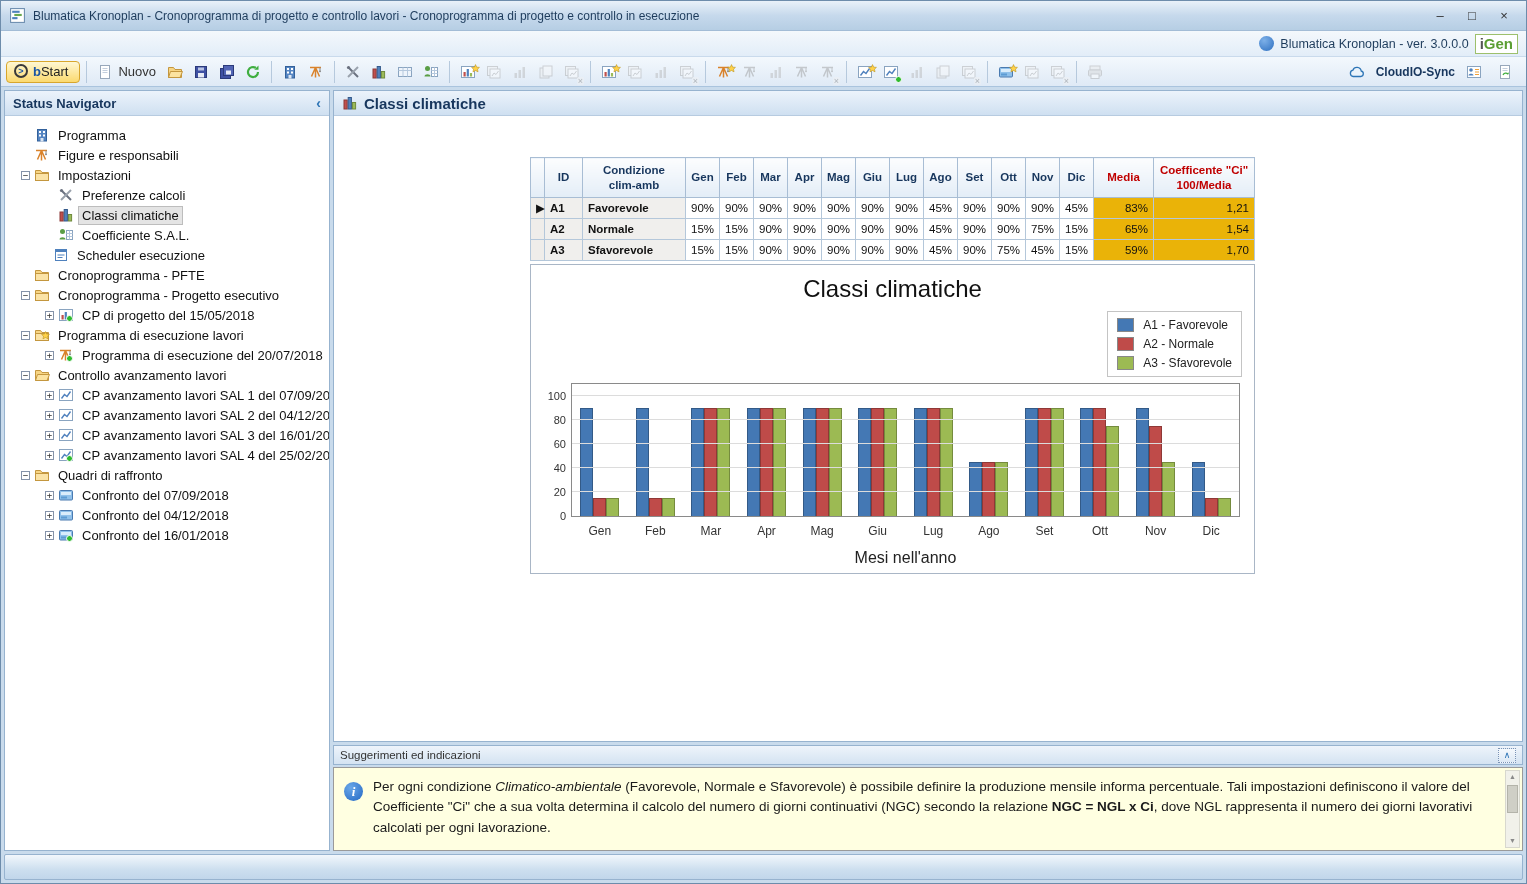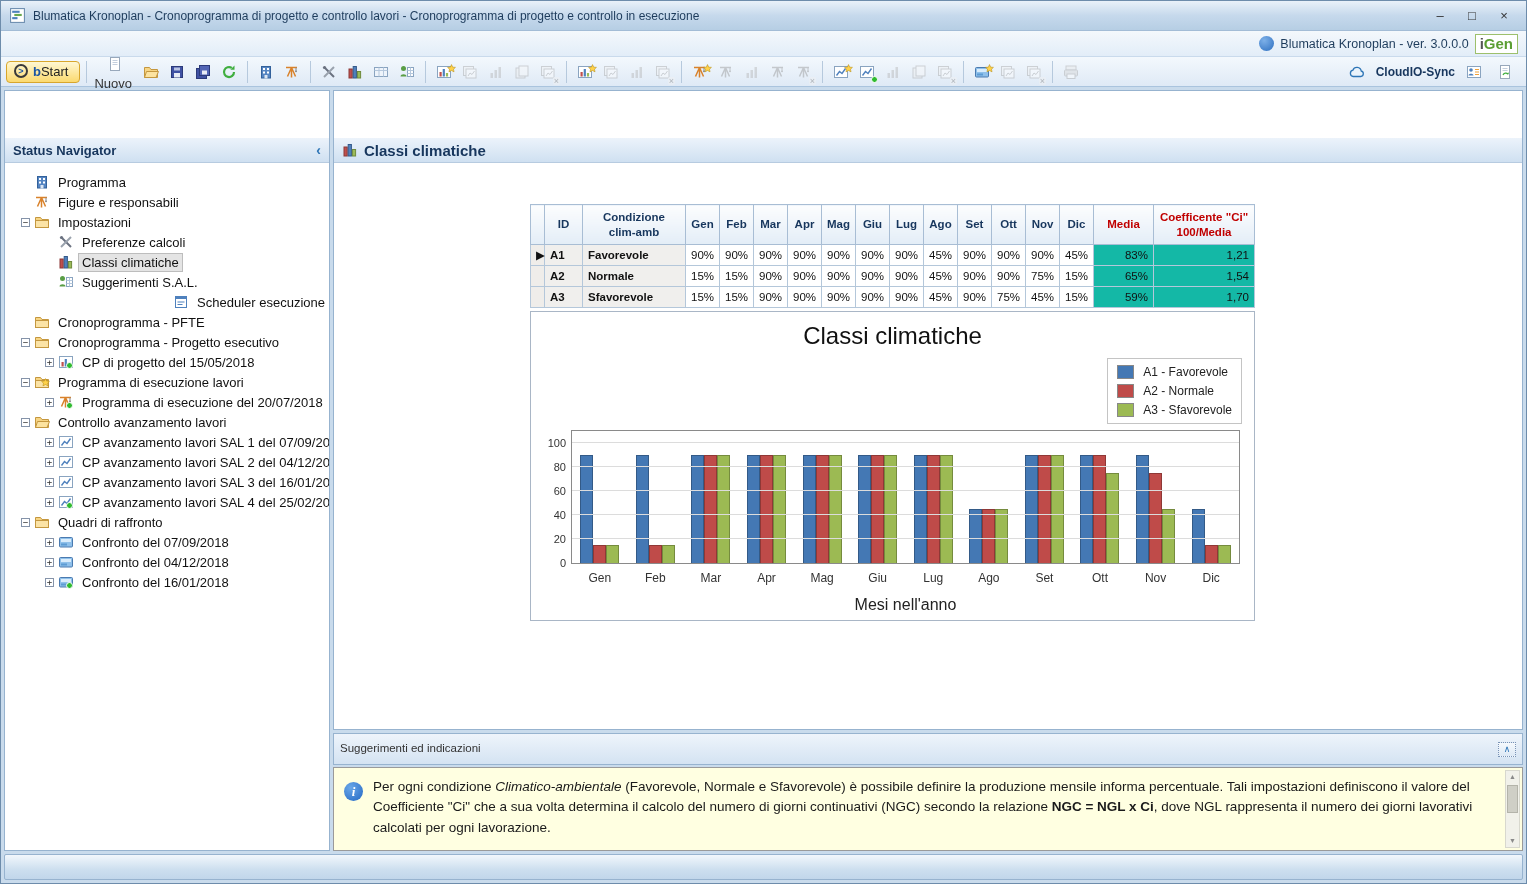--- a/index.html
+++ b/index.html
@@ -32,36 +32,36 @@
   .bstart { display:flex; align-items:center; gap:5px; padding:2px 11px 3px 7px; border:1px solid #d8a62c;
     border-radius:4px; background:linear-gradient(#fff7d2,#fbd96f); }
   .bstart-circle { width:14px; height:14px; border:2px solid #3a3a3a; border-radius:50%; color:#1c56a4;
     font-size:9px; font-weight:bold; display:flex; align-items:center; justify-content:center; line-height:1; }
   .bstart-label { display:inline-block; font-size:13px; color:#222; }
   .bstart-label::first-letter { color:#1c56a4; font-weight:bold; }
   .tb-sep { width:1px; height:22px; background:#b6c9dd; margin:0 4px; flex:none; }
   .tb-icon { width:24px; height:24px; position:relative; display:flex; align-items:center; justify-content:center;
     border-radius:3px; flex:none; }
   .tb-icon.disabled { opacity:.42; filter:grayscale(1); }
-  .tb-btn { display:flex; align-items:center;flex-direction:column; }
+  .tb-btn { display:flex; align-items:center; }
   .tb-label { font-size:13px; color:#333; margin:0 5px 0 1px; }
   .badge-star { position:absolute; top:-1px; right:0; width:9px; height:9px; }
   .badge-dot { position:absolute; bottom:1px; right:1px; width:7px; height:7px; border-radius:50%;
     background:#2fbb2f; border:1px solid #fff; }
   .badge-x { position:absolute; bottom:-1px; right:0; font-size:9px; color:#666; background:#f2f2f2;
     line-height:8px; border-radius:2px; padding:0 1px; }
   .toolbar-right { margin-left:auto; display:flex; align-items:center; gap:7px; padding-right:4px; }
   .cloud-label { font-size:12px; font-weight:bold; color:#17365d; }
 
   
   .body { flex:1; display:flex; padding:3px; gap:3px; min-height:0; }
   .sidebar { width:326px; flex:none; display:flex; flex-direction:column; border:1px solid #97b3cf; background:#fff; }
   .panel-header { height:25px; flex:none; display:flex; align-items:center; gap:6px; padding:0 8px;
     background:linear-gradient(#ecf3fb,#cfe0f1); border-bottom:1px solid #b7cbe0;
-    font-size:13px; font-weight:bold; color:#17365d;margin-top:47px; }
+    font-size:13px; font-weight:bold; color:#17365d; }
   .collapse-arrow { margin-left:auto; color:#2e75b6; font-weight:bold; font-size:14px; }
   .tree { flex:1; padding-top:9px; overflow:hidden; }
   .tree-row { height:20px; display:flex; align-items:center; gap:4px; white-space:nowrap; }
   .expander { width:9px; height:9px; flex:none; border:1px solid #8593a9; background:#fff; color:#333;
     font-size:9px; line-height:7px; text-align:center; font-family:"DejaVu Sans Mono",monospace; }
   .tree-icon { width:16px; height:16px; position:relative; flex:none; }
   .tree-label { font-size:13px; color:#111; padding:1px 3px; border:1px solid transparent; }
   .tree-label.selected { background:#e4e4e4; border:1px solid #bdbdbd; }
 
   .main { flex:1; display:flex; flex-direction:column; min-width:0; }
@@ -70,21 +70,21 @@
 
   
   .grid { position:absolute; left:196px; top:41px; border-collapse:collapse; table-layout:fixed; width:724px; }
   .grid th { background:linear-gradient(#fcfdfe,#e3edf7); border:1px solid #a8bdd4; font-size:11.5px;
     font-weight:bold; color:#17365d; white-space:pre-line; padding:3px 2px; height:40px; line-height:1.3; }
   .grid th.red { color:#c00000; }
   .grid td { border:1px solid #b4c7da; font-size:11.5px; height:21px; padding:1px 5px; color:#111; }
   .sel-cell { background:#efedea; text-align:center; font-size:8px; color:#222; padding:1px 1px; }
   .id-cell, .cond-cell { background:#f0efed; font-weight:bold; }
   .pct-cell { text-align:right; background:#fff;margin-left:12px; }
-  .media-cell, .coef-cell { text-align:right; background:#14b8a6; }
+  .media-cell, .coef-cell { text-align:right; background:#eab308; }
 
   
   .chart-box { position:absolute; left:196px; top:148px; width:725px; height:310px; background:#fff;
     border:1px solid #a9b6c6; }
   .chart-title { position:absolute; top:10px; left:0; right:0; text-align:center; font-size:24px; color:#111; }
   .legend { position:absolute; top:46px; right:12px; border:1px solid #c4c4c4; background:#fff; padding:6px 9px;
     display:flex; flex-direction:column; gap:5px; }
   .legend-row { display:flex; align-items:center; gap:9px; }
   .legend-swatch { width:17px; height:14px; border:1px solid #888; flex:none; }
   .legend-text { font-size:12px; color:#222; }
@@ -92,22 +92,22 @@
   .gridline { position:absolute; left:0; right:0; height:1px; background:#dcdcdc; }
   .y-tick { position:absolute; left:-38px; width:32px; text-align:right; font-size:11px; color:#333;
     transform:translateY(50%); }
   .groups { position:absolute; left:0; right:0; top:0; bottom:0; display:flex; }
   .bar-group { flex:1; display:flex; align-items:flex-end; justify-content:center; position:relative; height:100%; }
   .bar { width:13px; border:1px solid rgba(0,0,0,.25); border-bottom:none; }
   .x-tick { position:absolute; bottom:-22px; left:0; right:0; text-align:center; font-size:12px; color:#333; }
   .axis-label { position:absolute; bottom:6px; left:40px; right:14px; text-align:center; font-size:16px; color:#222; }
 
   
-  .suggest-header { height:32px; flex:none; margin-top:3px; border:1px solid #97b3cf;
-    background:linear-gradient(#eef4fb,#d4e3f2); display:flex; align-items:flex-start; padding:8px 6px;
+  .suggest-header { height:20px; flex:none; margin-top:3px; border:1px solid #97b3cf;
+    background:linear-gradient(#eef4fb,#d4e3f2); display:flex; align-items:center; padding:0 6px;
     font-size:11.5px; color:#333; }
   .collapse-btn { margin-left:auto; width:18px; height:15px; border:1px dotted #7a93b5;
     background:linear-gradient(#f5f9fd,#dde9f5); color:#2e75b6; font-size:9px; line-height:13px; text-align:center; }
   .suggest-body { height:84px; flex:none; margin-top:2px; background:#ffffe1; border:1px solid #9a9a9a;
     position:relative; display:flex; gap:10px; padding:9px 26px 8px 10px; }
   .info-icon { width:19px; height:19px; flex:none; margin-top:5px; border-radius:50%;
     background:radial-gradient(circle at 35% 30%,#6aa7e8,#2368c4); color:#fff; display:flex; align-items:center;
     justify-content:center; font-family:"Liberation Serif",serif; font-style:italic; font-weight:bold; font-size:13px; }
   .info-icon::after { content:"i"; }
   .suggest-text { flex:1; font-size:13.5px; color:#1a1a1a; line-height:1.5; }
@@ -506,23 +506,23 @@
               </svg></span>
             <span class="tree-label selected">Classi climatiche</span>
           </div>
           <div class="tree-row" style="padding-left: 53px;">
             <span class="tree-icon"><svg width="16" height="16" viewBox="0 0 16 16">
                 <circle cx="4.5" cy="4.5" r="2.5" fill="#5a9e46"></circle>
                 <path d="M1.5 12.5c0-3 6-3 6 0z" fill="#5a9e46"></path>
                 <rect x="8.5" y="3.5" width="6" height="9" fill="#fff" stroke="#8aa4c0"></rect>
                 <path d="M8.5 6.5h6M8.5 9.5h6M11.5 3.5v9" stroke="#b5c8dd" fill="none"></path>
               </svg></span>
-            <span class="tree-label">Suggerimenti S.A.L.</span>
-          </div>
-          <div class="tree-row" style="padding-left: 28px; justify-content: flex-end;">
+            <span class="tree-label">Coefficiente S.A.L.</span>
+          </div>
+          <div class="tree-row" style="padding-left: 48px;">
             <span class="tree-icon"><svg width="16" height="16" viewBox="0 0 16 16">
                 <rect x="2.5" y="2.5" width="11" height="11" fill="#fff" stroke="#4f81bd"></rect>
                 <rect x="2.5" y="2.5" width="11" height="2.5" fill="#4f81bd"></rect>
                 <path d="M4.5 8h7M4.5 10.5h5" stroke="#4f81bd" fill="none"></path>
               </svg></span>
             <span class="tree-label">Scheduler esecuzione</span>
           </div>
           <div class="tree-row" style="padding-left: 29px;">
             <span class="tree-icon"><svg width="16" height="16" viewBox="0 0 16 16">
                 <path d="M1.5 3.5h5l1.5 2h6.5v8h-13z" fill="#f7d584" stroke="#c4973f"></path>

